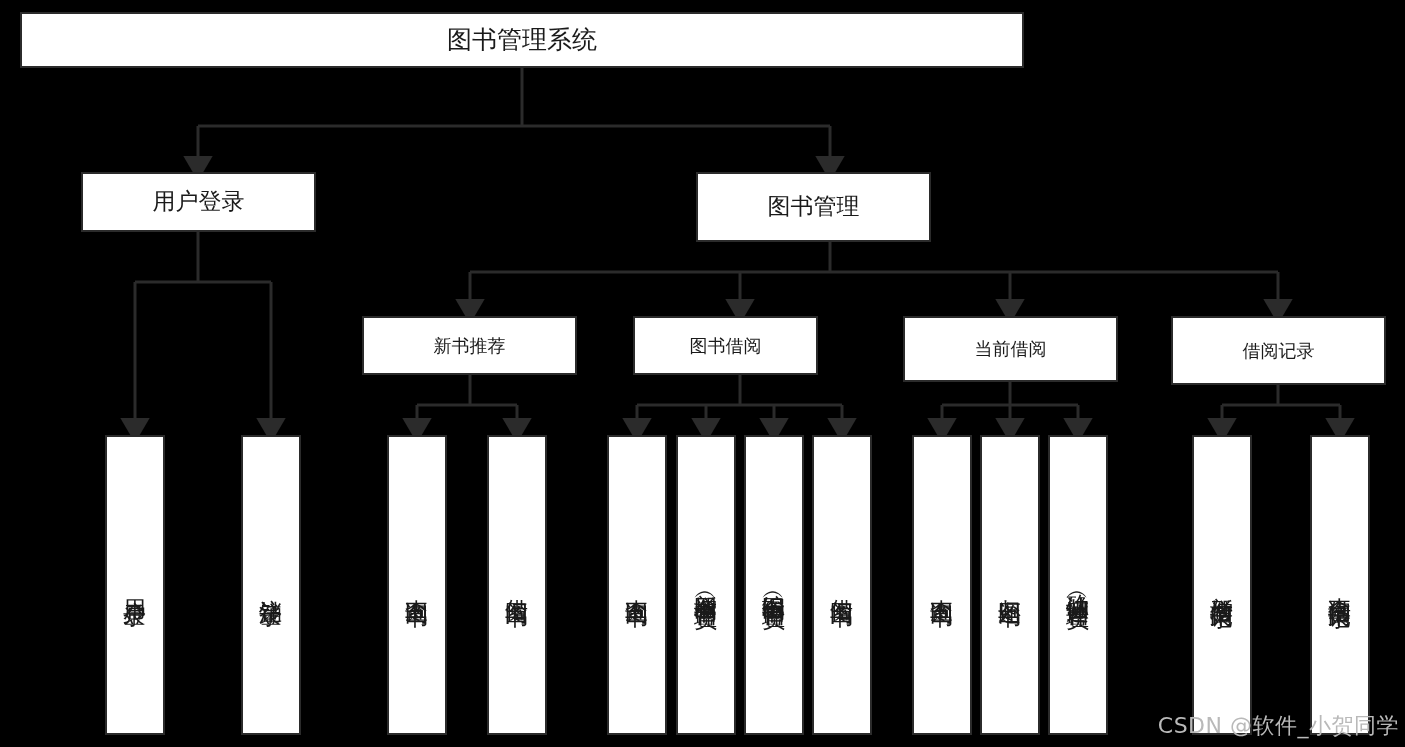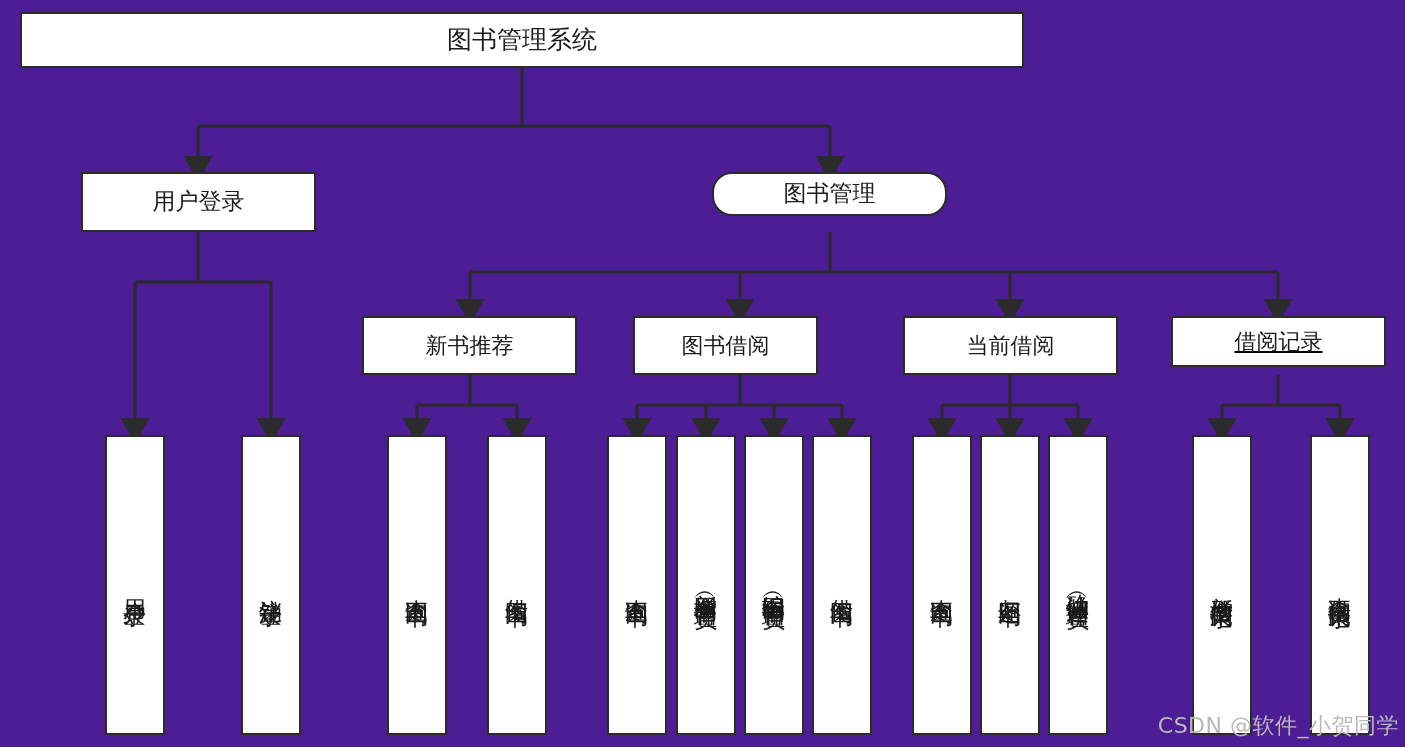--- a/index.html
+++ b/index.html
@@ -8,21 +8,21 @@
     padding: 0;
     background: #ffffff;
   }
   body {
     font-family: "DejaVu Sans", "Liberation Sans", sans-serif;
   }
   #diagram-root {
     position: relative;
     width: 1405px;
     height: 747px;
-    background: #4c1d95;
+    background: #000000;
     overflow: hidden;
   }
   #edge-layer {
     position: absolute;
     left: 0;
     top: 0;
     width: 1405px;
     height: 747px;
   }
   .node {
@@ -36,21 +36,21 @@
     z-index: 2;
   }
   .node-label {
     color: #1a1a1a;
     line-height: 1.18;
     text-align: center;
     white-space: nowrap;
   }
   .lvl0 .node-label { font-size: 25px; }
   .lvl1 .node-label { font-size: 23px; }
-  .lvl2 .node-label { font-size: 22px; }
+  .lvl2 .node-label { font-size: 18px; }
   .leaf .node-label {
     font-size: 23px;
     writing-mode: vertical-rl;
     text-orientation: upright;
     letter-spacing: 2px;
     line-height: 1.05;
   }
   .leaf {
     align-items: center;
     justify-content: center;
@@ -122,37 +122,37 @@
   </svg>
 
   <div class="node lvl0" style="left:20px; top:12px; width:1004px; height:56px;">
     <span class="node-label">图书管理系统</span>
   </div>
 
   <div class="node lvl1" style="left:81px; top:172px; width:235px; height:60px;">
     <span class="node-label">用户登录</span>
   </div>
 
-  <div class="node lvl1" style="left:712px; top:172px; width:235px; height:44px;border-radius:20px;">
+  <div class="node lvl1" style="left:696px; top:172px; width:235px; height:70px;">
     <span class="node-label">图书管理</span>
   </div>
 
   <div class="node lvl2" style="left:362px; top:316px; width:215px; height:59px;">
     <span class="node-label">新书推荐</span>
   </div>
 
   <div class="node lvl2" style="left:633px; top:316px; width:185px; height:59px;">
     <span class="node-label">图书借阅</span>
   </div>
 
-  <div class="node lvl2" style="left:903px; top:316px; width:215px; height:59px;">
+  <div class="node lvl2" style="left:903px; top:316px; width:215px; height:66px;">
     <span class="node-label">当前借阅</span>
   </div>
 
-  <div class="node lvl2" style="left:1171px; top:316px; width:215px; height:51px;text-decoration:underline;">
+  <div class="node lvl2" style="left:1171px; top:316px; width:215px; height:69px;">
     <span class="node-label">借阅记录</span>
   </div>
 
   <div class="node leaf" style="left:105px; top:435px; width:60px; height:300px;">
     <span class="node-label">用户登录</span>
   </div>
 
   <div class="node leaf" style="left:241px; top:435px; width:60px; height:300px;">
     <span class="node-label">注销登录</span>
   </div>

